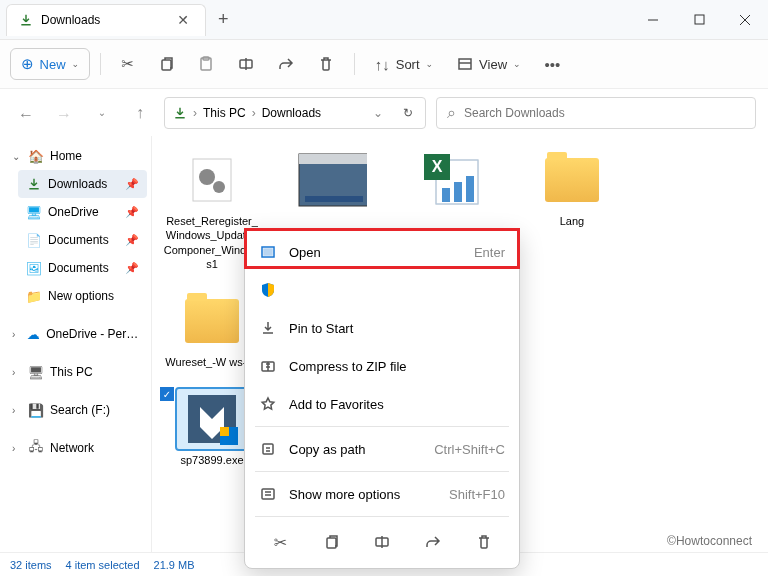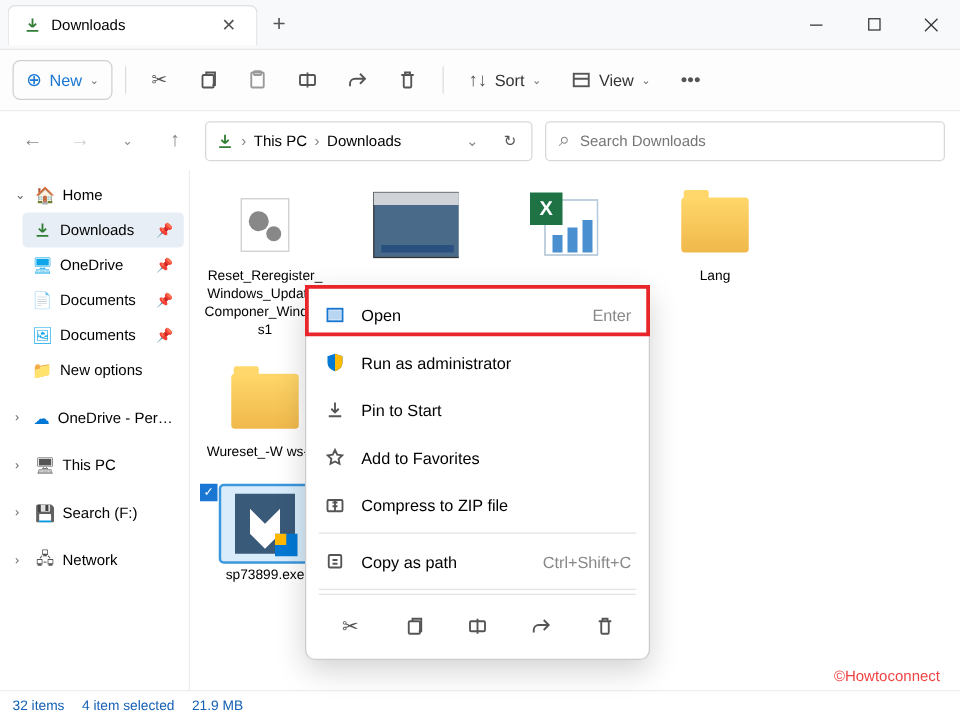--- a/index.html
+++ b/index.html
@@ -53,21 +53,21 @@
 .cm-item { display: flex; align-items: center; height: 38px; padding: 0 14px; gap: 12px; font-size: 13px; }
 .cm-icon { width: 18px; color: #555; display: flex; align-items: center; justify-content: center; }
 .cm-shortcut { margin-left: auto; color: #888; font-size: 13px; }
 .cm-sep { height: 1px; background: #e4e4e4; margin: 3px 10px; }
 .cm-iconrow { display: flex; justify-content: space-around; padding: 6px 10px; }
 .cm-iconbtn { width: 32px; height: 32px; display: flex; align-items: center; justify-content: center; color: #555; border-radius: 4px; }
 
 .highlight-box { position: absolute; top: 228px; left: 244px; width: 276px; height: 41px; border: 3px solid #e8252a; z-index: 101; pointer-events: none; }
 
 .statusbar { position: absolute; bottom: 0; left: 0; right: 0; height: 24px; border-top: 1px solid #eee; display: flex; align-items: center; padding: 0 10px; font-size: 11px; color: #1560b4; gap: 14px; }
-.watermark { position: absolute; right: 16px; bottom: 28px; color: #ef4444; font-size: 12px; }
+.watermark { position: absolute; right: 16px; bottom: 28px; color: #737373; font-size: 12px; }
 
 svg { display: block; }
 </style>
 </head>
 <body>
 
 <div class="titlebar">
   <div class="tab">
     <span class="tab-icon">
       <svg width="14" height="14" viewBox="0 0 24 24" fill="none" stroke="#2e7d32" stroke-width="2.5">
@@ -336,59 +336,69 @@
     <span>Open</span>
     <span class="cm-shortcut">Enter</span>
   </div>
   <div class="cm-item">
     <span class="cm-icon">
         <svg width="16" height="16">
           <path d="M8 1l6 2v5c0 4-3 6-6 7-3-1-6-3-6-7V3z" fill="#0078d4"></path>
           <path d="M8 1l6 2v5c0 4-3 6-6 7V1z" fill="#ffb900"></path>
         </svg>
       </span>
-    <span>Run as administrator</span>
   </div>
   <div class="cm-item">
     <span class="cm-icon">
         <svg width="16" height="16" fill="none" stroke="#555" stroke-width="1.5">
           <path d="M8 2v8m-3-3l3 3 3-3M3 13h10"></path>
         </svg>
       </span>
     <span>Pin to Start</span>
-  </div>
-  <div class="cm-item">
-    <span class="cm-icon">
-        <svg width="16" height="16" fill="none" stroke="#555" stroke-width="1.5">
-          <path d="M8 2l1.8 3.7 4 .6-2.9 2.8.7 4-3.6-1.9-3.6 1.9.7-4L2.2 6.3l4-.6z"></path>
-        </svg>
-      </span>
-    <span>Add to Favorites</span>
   </div>
   <div class="cm-item">
     <span class="cm-icon">
         <svg width="16" height="16" fill="none" stroke="#555" stroke-width="1.5">
           <rect x="2" y="4" width="12" height="9" rx="1"></rect>
           <path d="M8 4v9M6 6h4M6 9h4"></path>
         </svg>
       </span>
     <span>Compress to ZIP file</span>
   </div>
+  <div class="cm-item">
+    <span class="cm-icon">
+        <svg width="16" height="16" fill="none" stroke="#555" stroke-width="1.5">
+          <path d="M8 2l1.8 3.7 4 .6-2.9 2.8.7 4-3.6-1.9-3.6 1.9.7-4L2.2 6.3l4-.6z"></path>
+        </svg>
+      </span>
+    <span>Add to Favorites</span>
+  </div>
   <div class="cm-sep"></div>
   <div class="cm-item">
     <span class="cm-icon">
         <svg width="16" height="16" fill="none" stroke="#555" stroke-width="1.5">
           <rect x="3" y="3" width="10" height="10" rx="1"></rect>
           <path d="M6 7h4M6 10h4"></path>
         </svg>
       </span>
     <span>Copy as path</span>
     <span class="cm-shortcut">Ctrl+Shift+C</span>
   </div>
   <div class="cm-sep"></div>
+  <div class="cm-item">
+    <span class="cm-icon">
+        <svg width="16" height="16" fill="none" stroke="#555" stroke-width="1.5">
+          <rect x="2" y="3" width="12" height="10" rx="1"></rect>
+          <line x1="5" y1="6" x2="11" y2="6"></line>
+          <line x1="5" y1="9" x2="11" y2="9"></line>
+        </svg>
+      </span>
+    <span>Show more options</span>
+    <span class="cm-shortcut">Shift+F10</span>
+  </div>
   <div class="cm-sep"></div>
   <div class="cm-iconrow">
     <div class="cm-iconbtn">✂</div>
     <div class="cm-iconbtn">
         <svg width="16" height="16" fill="none" stroke="#555" stroke-width="1.5">
           <rect x="4" y="4" width="9" height="10" rx="1"></rect>
           <path d="M7 4V2h7v10h-2"></path>
         </svg>
       </div>
     <div class="cm-iconbtn">

